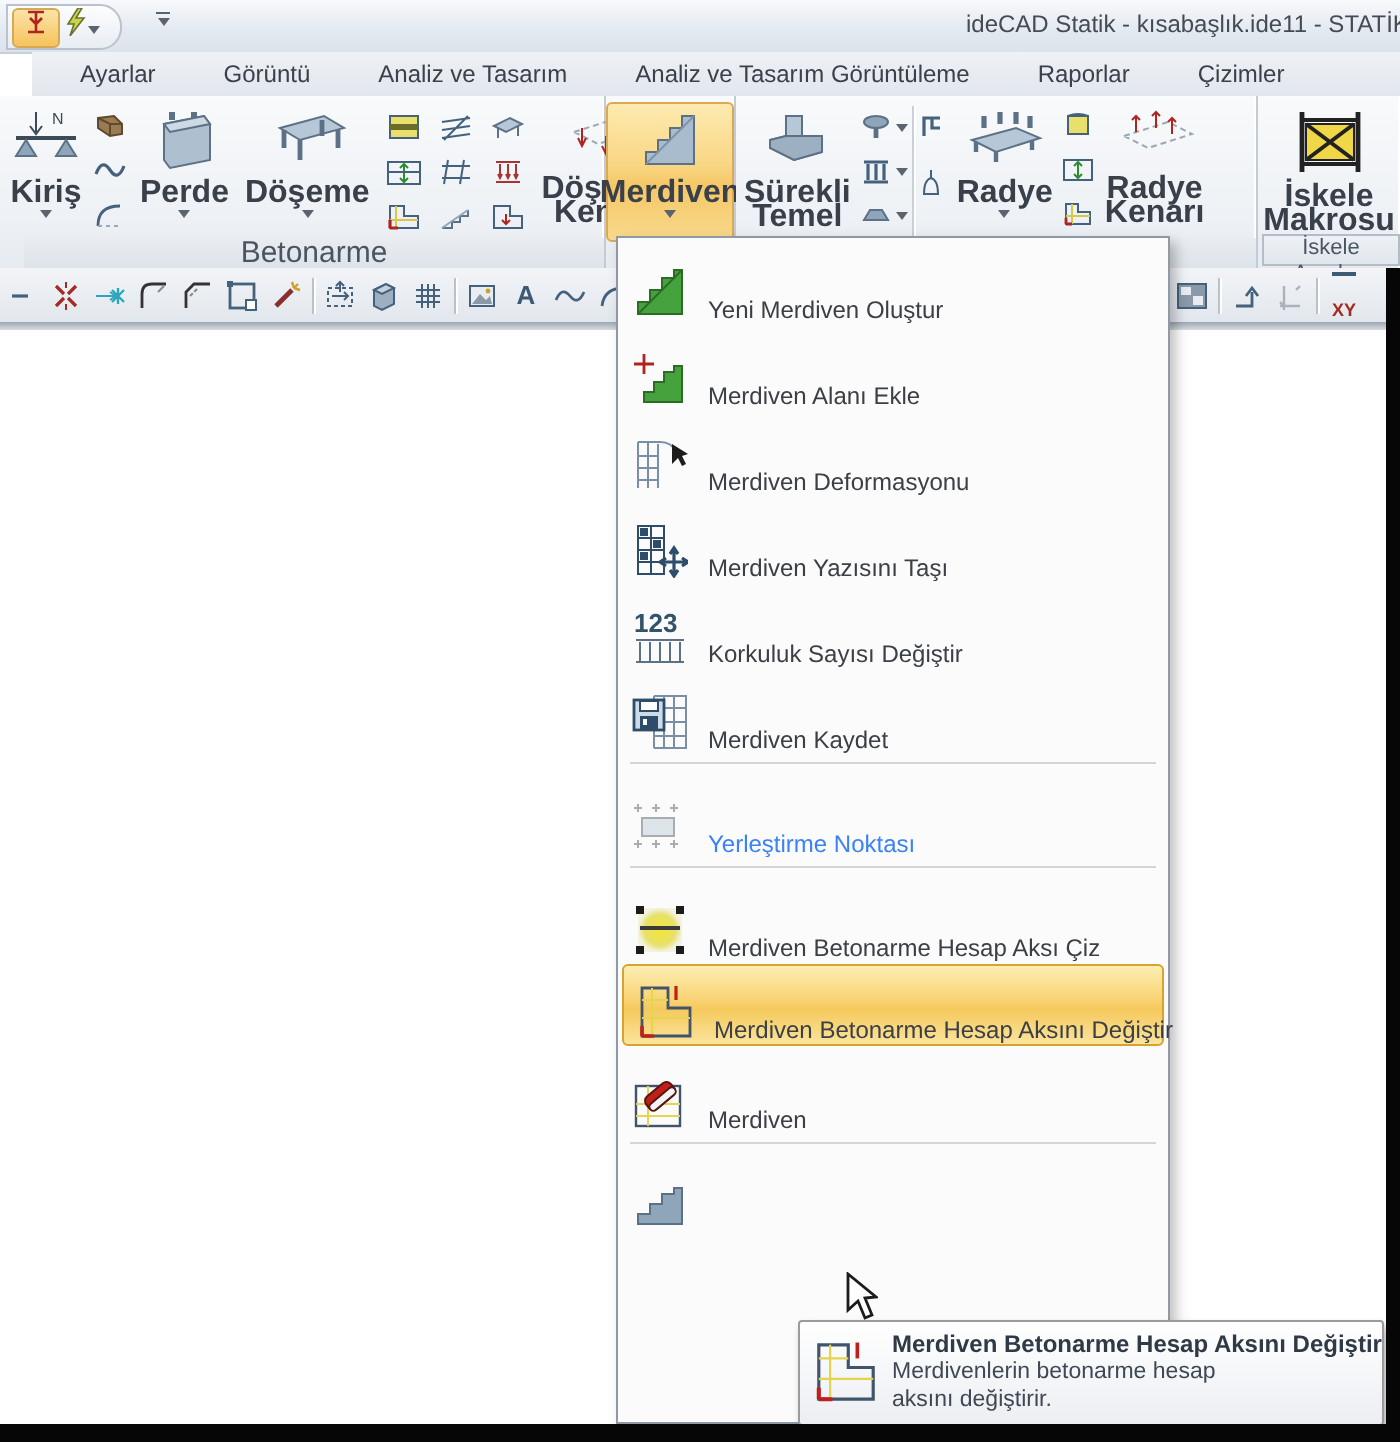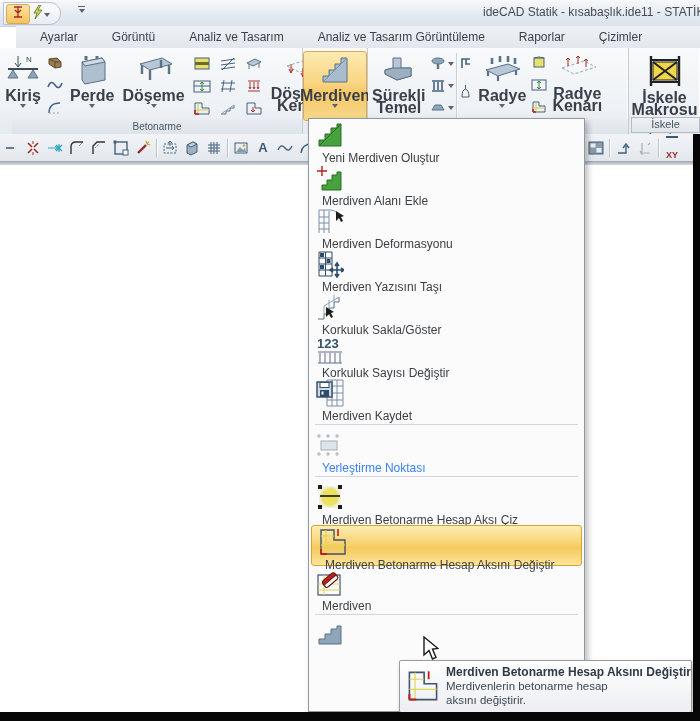--- a/index.html
+++ b/index.html
@@ -17,21 +17,21 @@
   .title-text{position:absolute;top:5px;left:483px;white-space:nowrap;font-size:12px;color:#444b55;}
   
   .tabbar{position:absolute;left:0;top:26px;width:700px;height:22px;
     background:linear-gradient(#eef1f5,#e2e7ee);display:flex;align-items:center;border-bottom:1px solid #cdd4dc;margin-left:16px;}
   .tab{font-size:12px;color:#3a414b;padding:2px 10px;margin-left:14px;white-space:nowrap;}
   
   .ribbon{position:absolute;left:0;top:48px;width:700px;height:86px;background:#eef1f5;display:flex;}
   .rgroup{position:relative;height:86px;background:linear-gradient(#f8fafb,#eef1f5 70%,#e6ebf1);
     border-right:1px solid #c3cbd4;box-shadow:inset -1px 0 0 #fff;}
   .rbody{display:flex;align-items:flex-start;height:70px;padding-top:3px;}
-  .rlabel{position:absolute;left:12px;right:0;bottom:0;height:15px;font-size:10px;color:#4a5560;
+  .rlabel{position:absolute;left:12px;right:0;bottom:0;height:15px;font-size:15px;color:#4a5560;
     text-align:center;line-height:15px;background:linear-gradient(#e9edf2,#dde3ea);}
   .bigbtn{display:flex;flex-direction:column;align-items:center;justify-content:flex-start;
     height:64px;padding:2px 3px;margin:1px;border-radius:3px;}
   .bigbtn .bl{font-size:16px;color:#39404a;line-height:12px;white-space:nowrap;font-weight:bold;}
   .bigbtn.pressed{background:linear-gradient(#fdeab0,#f9d683 45%,#f5c766 60%,#f8d98d);
     border:1px solid #dca851;margin:0;}
   .dar{width:0;height:0;border-left:3px solid transparent;border-right:3px solid transparent;
     border-top:4px solid #5a6470;margin-top:2px;}
   .ministack{display:flex;flex-direction:column;justify-content:space-between;height:64px;padding:2px 1px;}
   .mini{display:flex;align-items:center;gap:2px;height:20px;}
@@ -50,21 +50,21 @@
   .tbXY{font-size:9px;font-weight:bold;color:#a32b22;border-top:2px solid #3c5a74;line-height:10px;padding-top:12px;}
   
   .canvas{position:absolute;left:0;top:161px;width:693px;height:560px;background:#fff;}
   .canvas-shadow{position:absolute;left:0;top:161px;width:693px;height:4px;
     background:linear-gradient(#9ea7b1,#d7dce2);}
   .black-right{position:absolute;left:693px;top:134px;width:7px;height:587px;background:#060606;z-index:40;}
   .black-bottom{position:absolute;left:0;top:712px;width:700px;height:9px;background:#060606;z-index:40;}
   
   .menu{position:absolute;left:308px;top:118px;width:277px;height:594px;z-index:10;
     background:#fbfbfb;border:1px solid #919aa4;box-shadow:3px 3px 6px rgba(0,0,0,.25);box-sizing:border-box;}
-  .mi{display:flex;align-items:flex-start;height:43px;padding-left:5px;position:relative;flex-direction:column;}
+  .mi{display:flex;align-items:flex-end;height:43px;padding-left:5px;position:relative;}
   .mico{width:32px;height:32px;display:flex;align-items:center;justify-content:center;flex:none;text-decoration:underline;}
   .mlabel{font-size:12px;color:#3c4046;margin-left:8px;white-space:nowrap;}
   .mi.hl{height:41px;margin:1px 2px;border:1px solid #d6a42e;border-radius:3px;box-sizing:border-box;
     background:linear-gradient(#fdeeb3,#f8d271 45%,#f5c95c 55%,#fbe49c);}
   .mi.dis .mlabel{color:#3b82f6;}
   .msep{height:1px;background:#d2d6da;margin:4px 6px;}
   
   .tooltip{position:absolute;left:399px;top:660px;width:293px;height:53px;z-index:20;
     background:linear-gradient(#ffffff,#eceef2);border:1px solid #9b9b9b;border-radius:2px;
     box-shadow:2px 3px 5px rgba(0,0,0,.3);padding:4px 6px 4px 6px;box-sizing:border-box;}
@@ -511,30 +511,20 @@
             <path d="M3 2 H16 V26 H3 Z M3 8 H16 M3 14 H16 M3 20 H16 M9.5 2 V26" stroke="#2e4d6b" fill="none"></path>
             <rect x="4" y="3" width="4" height="4" fill="#2e4d6b"></rect>
             <rect x="10.5" y="9" width="4" height="4" fill="#2e4d6b"></rect>
             <rect x="4" y="15" width="4" height="4" fill="#2e4d6b"></rect>
             <path d="M21 14 V26 M15 20 H27 M19 16 L21 13 L23 16 M19 24 L21 27 L23 24 M17 18 L14 20 L17 22 M25 18 L28 20 L25 22" stroke="#2e4d6b" stroke-width="1.6" fill="none"></path>
           </svg>
         </span>
       <span class="mlabel">Merdiven Yazısını Taşı</span>
     </div>
 
-    <div class="mi">
-      <span class="mico">
-        <svg width="28" height="28" viewBox="0 0 28 28">
-            <path d="M2 26 L8 26 L8 21 L13 21 L13 15 L18 15 L18 9 L23 9 L23 4" fill="none" stroke="#5c7186"></path>
-            <path d="M8 21 V13 M13 15 V7 M18 9 V2 M8 13 L23 4" stroke="#8fa6ba"></path>
-            <polygon points="10,14 10,24 13,21 15,25 17,24 15,20 18,19" fill="#1c1c1c"></polygon>
-          </svg>
-        </span>
-      <span class="mlabel">Korkuluk Sakla/Göster</span>
-    </div>
 
     <div class="mi">
       <span class="mico">
         <svg width="30" height="30" viewBox="0 0 30 30">
           <text x="2" y="13" font-size="13" font-weight="bold" fill="#33536b" font-family="Liberation Sans">123</text>
           <path d="M3 17 H27 M5 18 V28 M10 18 V28 M15 18 V28 M20 18 V28 M25 18 V28 M3 28 H27" stroke="#5c7186" fill="none"></path>
         </svg>
         </span>
       <span class="mlabel">Korkuluk Sayısı Değiştir</span>
     </div>

